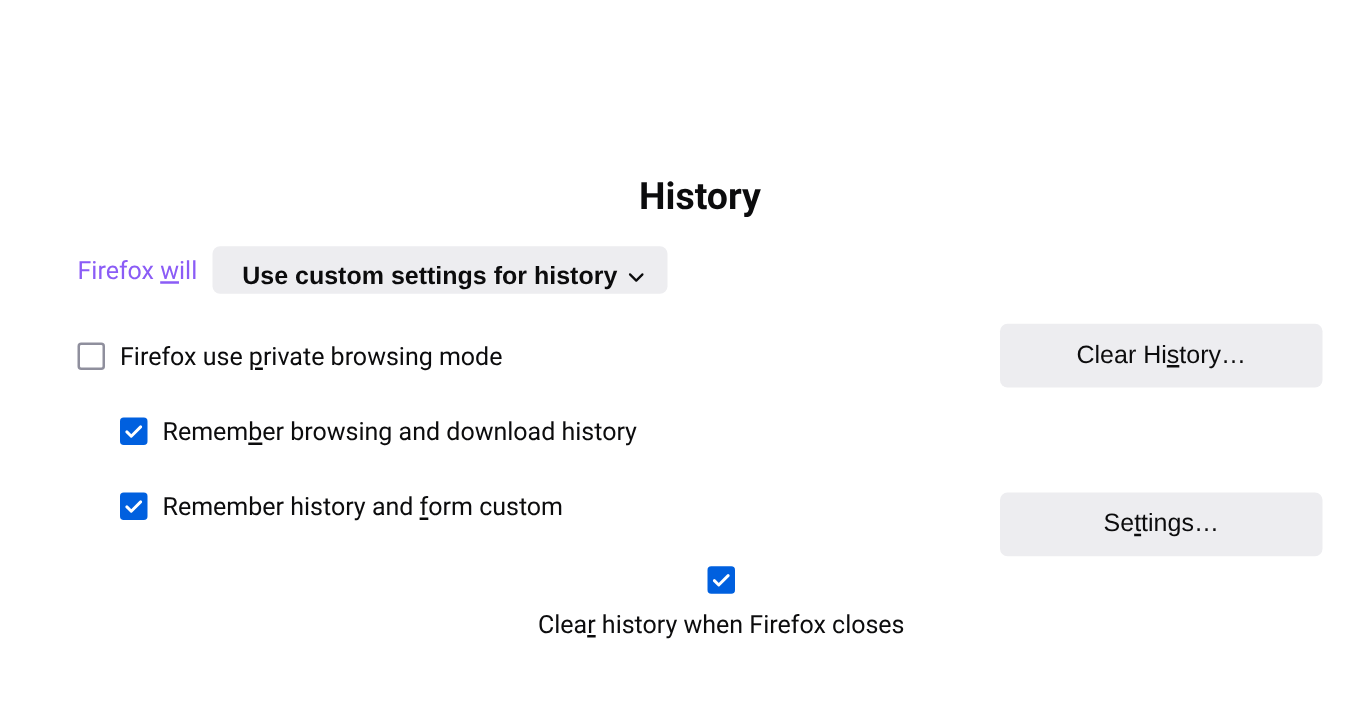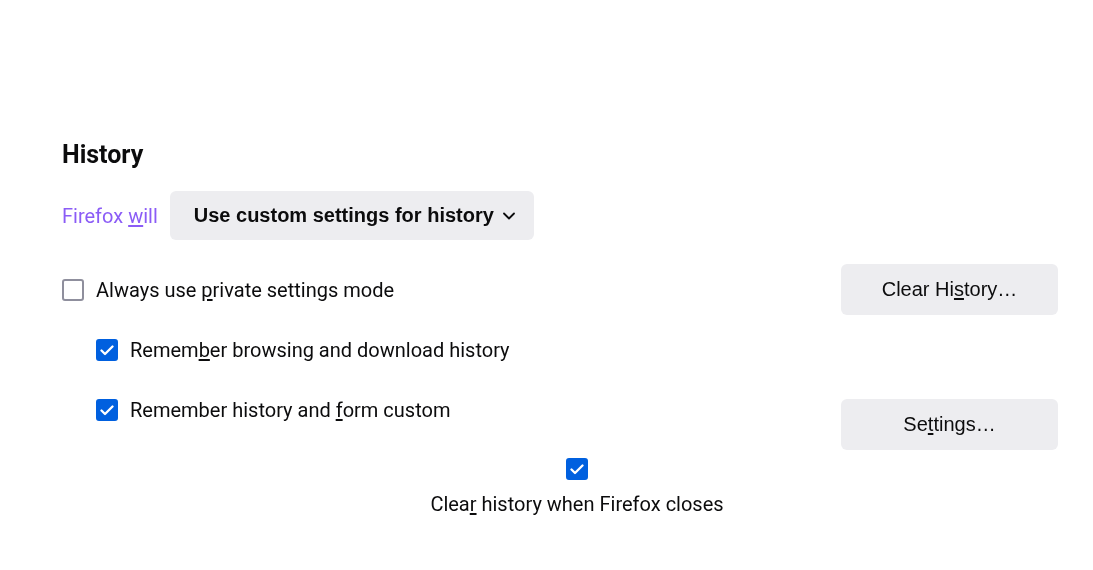--- a/index.html
+++ b/index.html
@@ -12,23 +12,24 @@
       background: #ffffff;
       color: #0c0c0d;
       width: 1093px;
       height: 570px;
       padding: 0;
     }
     .container {
       padding: 140px 35px 0 62px;
     }
     .section-title {
-      font-size: 25px;
+      font-size: 30px;
       font-weight: 700;
       margin-bottom: 22px;
+      text-align: center;
     }
     .dropdown-row {
       display: flex;
       align-items: center;
       gap: 12px;
       margin-bottom: 38px;
     }
     .dropdown-label {
       font-size: 20px;
       color: #8b5cf6;
@@ -36,21 +37,21 @@
     .ul {
       text-decoration: underline;
       text-underline-offset: 2px;
     }
     .dropdown {
       display: inline-flex;
       align-items: center;
       background: #ededf0;
       border: none;
       border-radius: 6px;
-      padding: 13px 18px 13px 24px;
+      padding: 13px 18px 2px 24px;
       font-size: 20px;
       font-weight: 700;
       color: #0c0c0d;
       cursor: pointer;
       gap: 8px;
     }
     .chevron-down {
       width: 14px;
       height: 14px;
       display: inline-flex;
@@ -104,21 +105,21 @@
       font-size: 20px;
       color: #0c0c0d;
     }
     .side-buttons {
       position: absolute;
       right: 0;
       top: -14px;
     }
     .btn {
       display: block;
-      width: 217px;
+      width: 258px;
       background: #ededf0;
       border: none;
       border-radius: 6px;
       padding: 14px 0;
       font-size: 20px;
       color: #0c0c0d;
       cursor: pointer;
       text-align: center;
     }
     .btn.settings {
@@ -150,21 +151,21 @@
 
   <div class="options-area">
 
     <div class="side-buttons">
       <button class="btn"><span>Clear Hi</span><span class="ul">s</span><span>tory…</span></button>
       <button class="btn settings"><span>Se</span><span class="ul">t</span><span>tings…</span></button>
     </div>
 
     <div class="checkbox-row">
       <div class="checkbox unchecked"></div>
-      <span class="checkbox-label"><span>Always use </span><span class="ul">p</span><span>rivate settings mode</span></span>
+      <span class="checkbox-label"><span>Firefox use </span><span class="ul">p</span><span>rivate browsing mode</span></span>
     </div>
 
     <div class="checkbox-row nested">
       <div class="checkbox checked">
         <svg viewBox="0 0 14 11" fill="none">
             <path d="M1.5 5.5L5 9L12.5 1.5" stroke="#ffffff" stroke-width="2.3" stroke-linecap="round" stroke-linejoin="round"></path>
           </svg>
       </div>
       <span class="checkbox-label"><span>Remem</span><span class="ul">b</span><span>er browsing and download history</span></span>
     </div>

